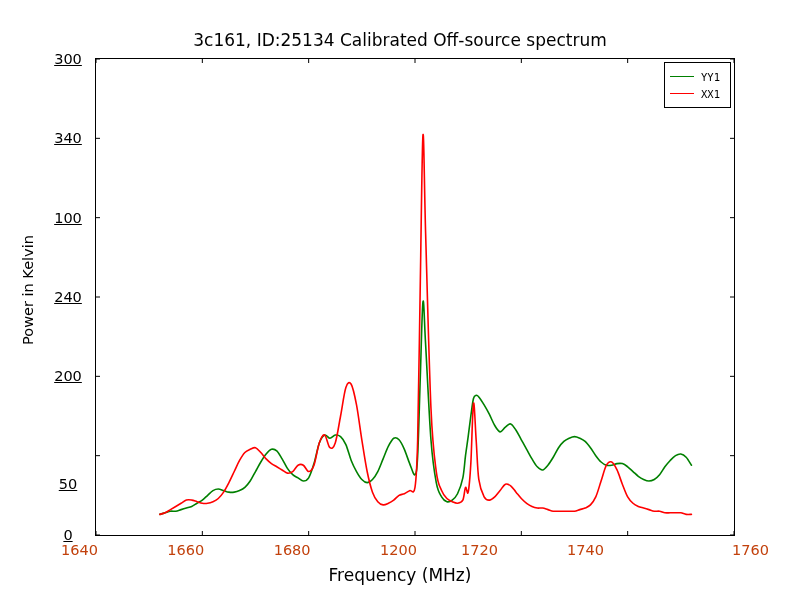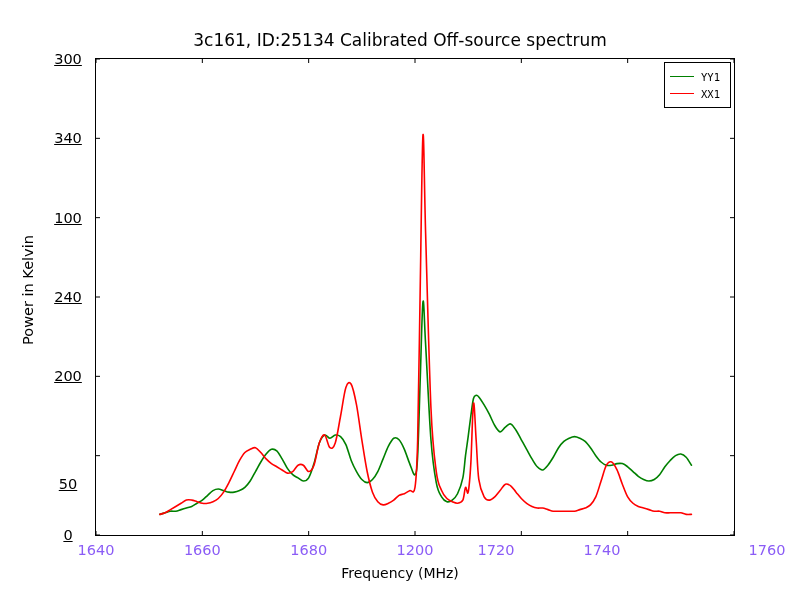--- a/index.html
+++ b/index.html
@@ -46,35 +46,35 @@
   #ylabels-holder {
     position: absolute;
     left: 40px; top: 58px;
     width: 48px; height: 478px;
   }
   .tick-label-x {
     position: absolute;
     top: 0;
     width: 70px;
     margin-left: -35px;
-    text-align: center;
+    text-align: left;
     font-size: 14.5px;
-    color: #8b5cf6;
+    color: #c2410c;
   }
   #xlabels-holder {
     position: absolute;
     left: 95px; top: 542px;
     width: 640px; height: 24px;
   }
   #xaxis-title {
     position: absolute;
     left: 0; top: 565px;
     width: 800px;
     text-align: center;
-    font-size: 14px;
+    font-size: 17px;
     color: #000000;
   }
   #yaxis-title {
     position: absolute;
     left: -62px; top: 282px;
     width: 180px;
     text-align: center;
     font-size: 14.5px;
     color: #000000;
     transform: rotate(-90deg);

